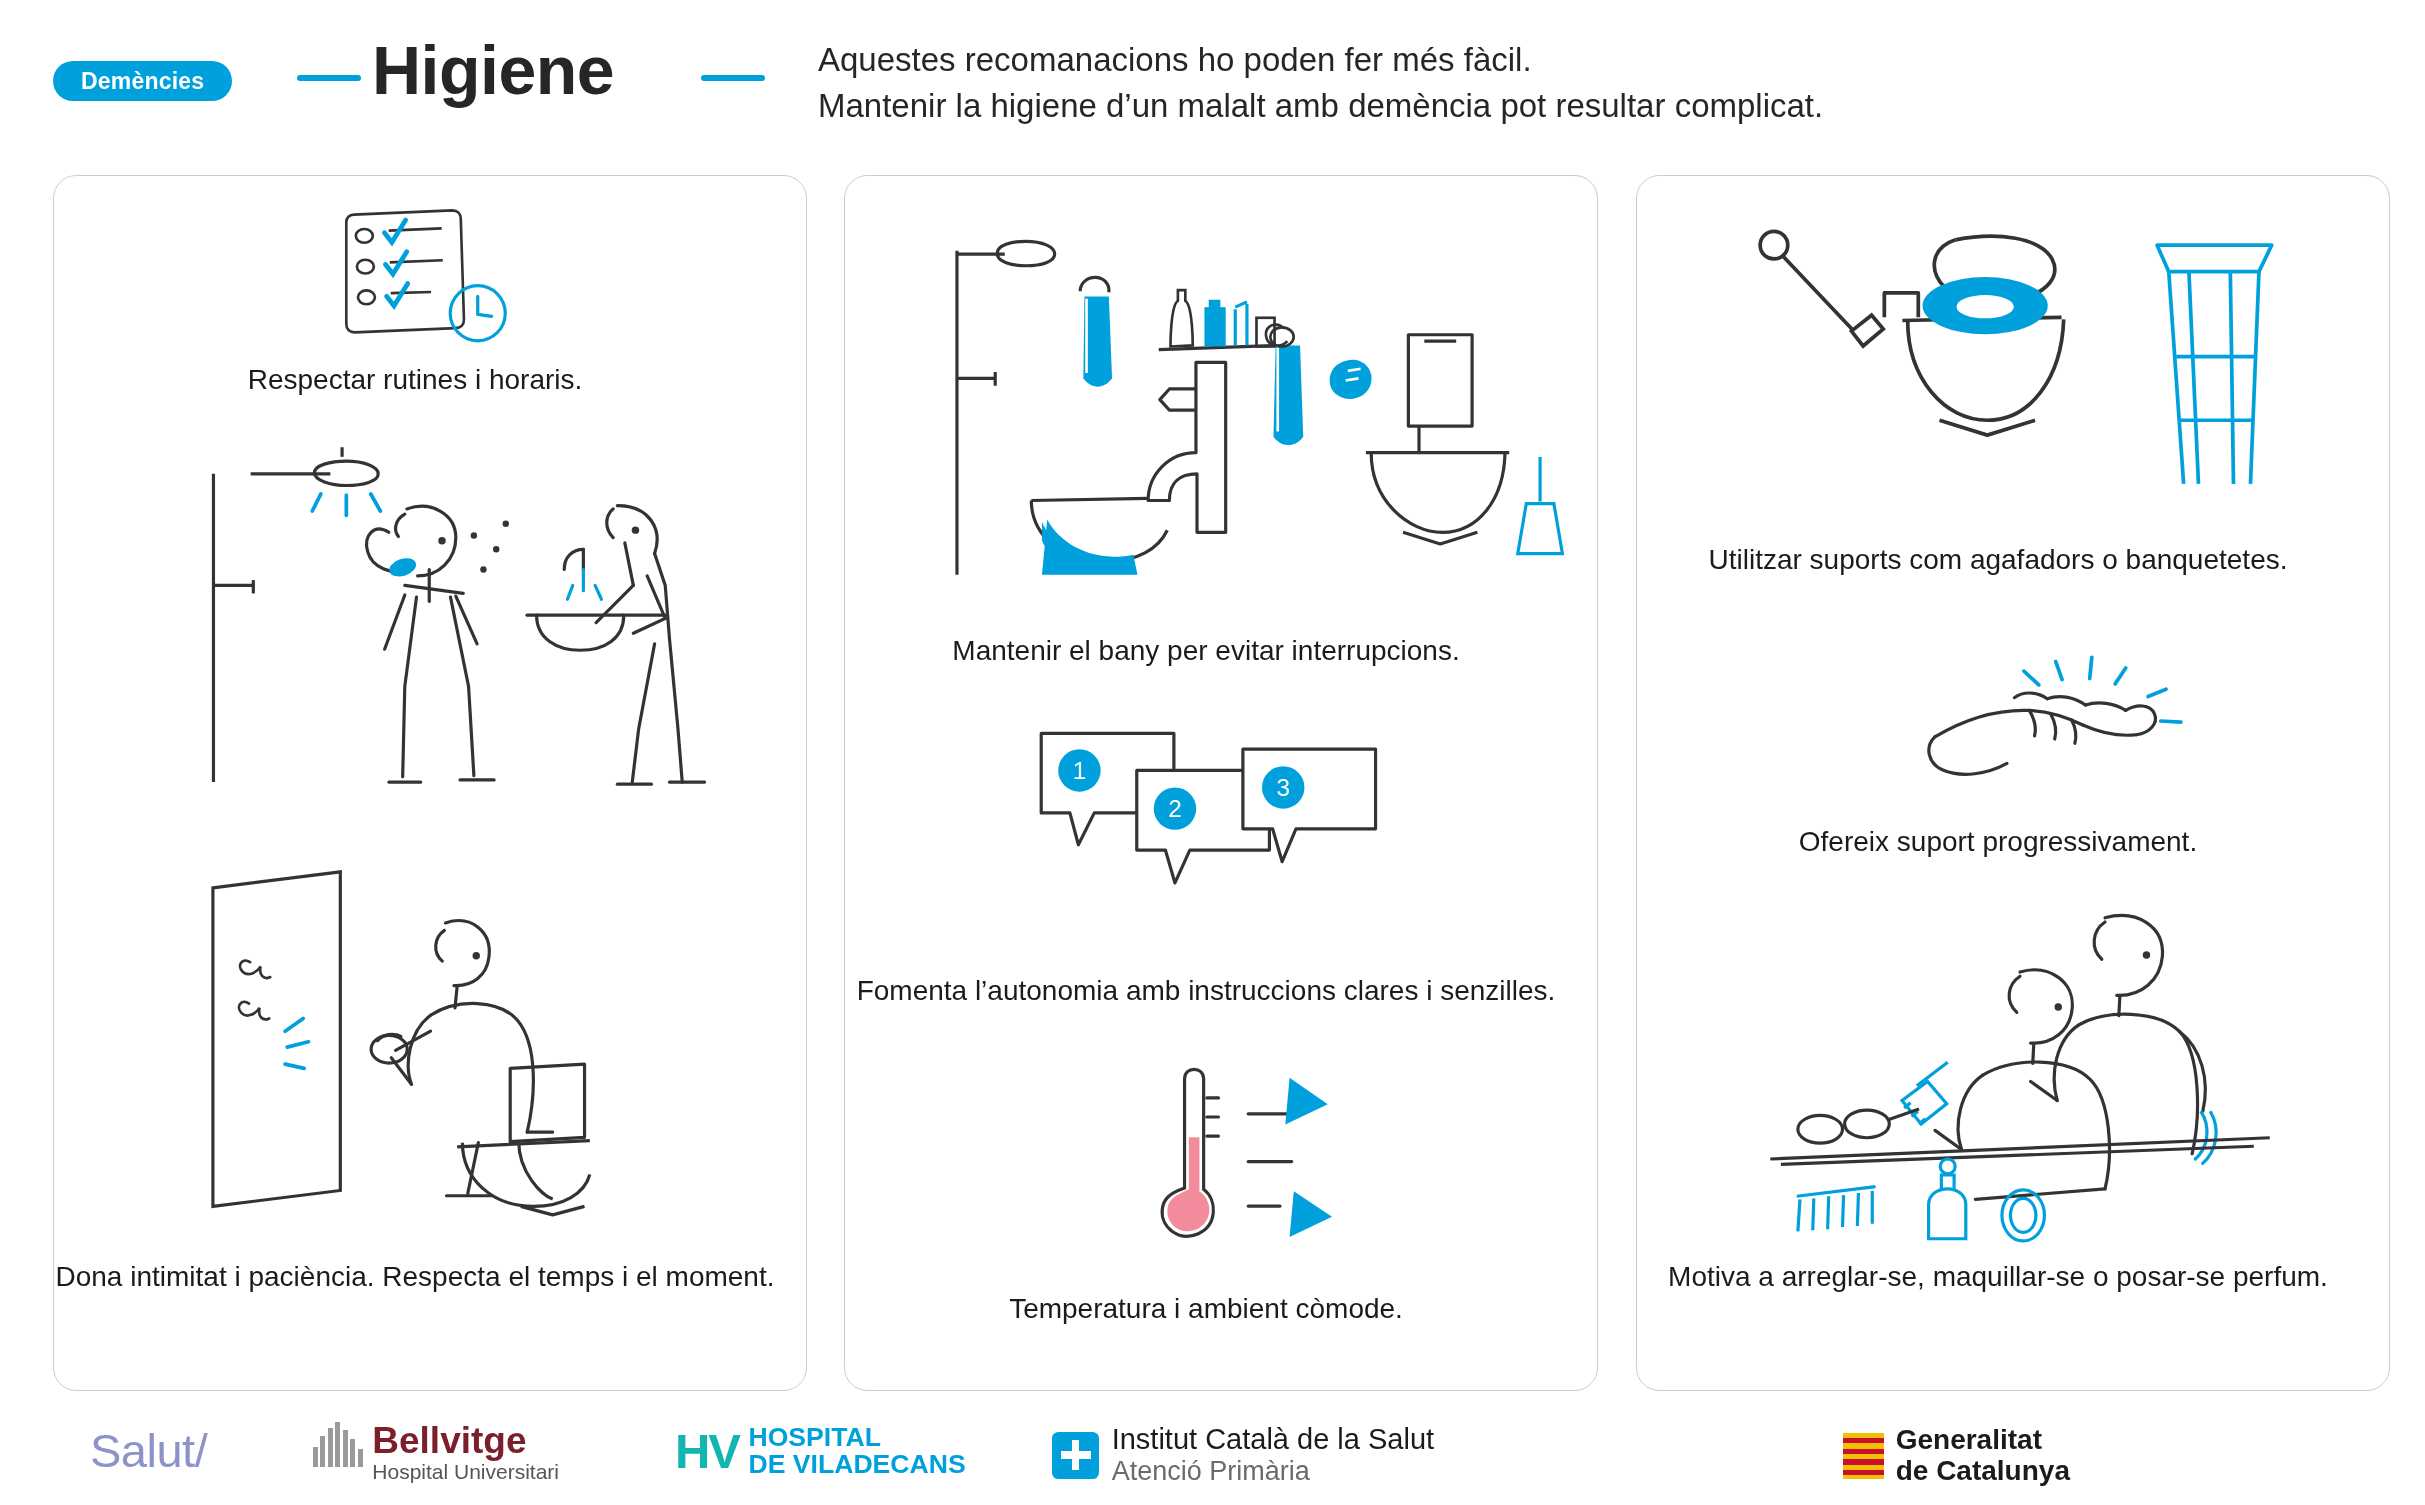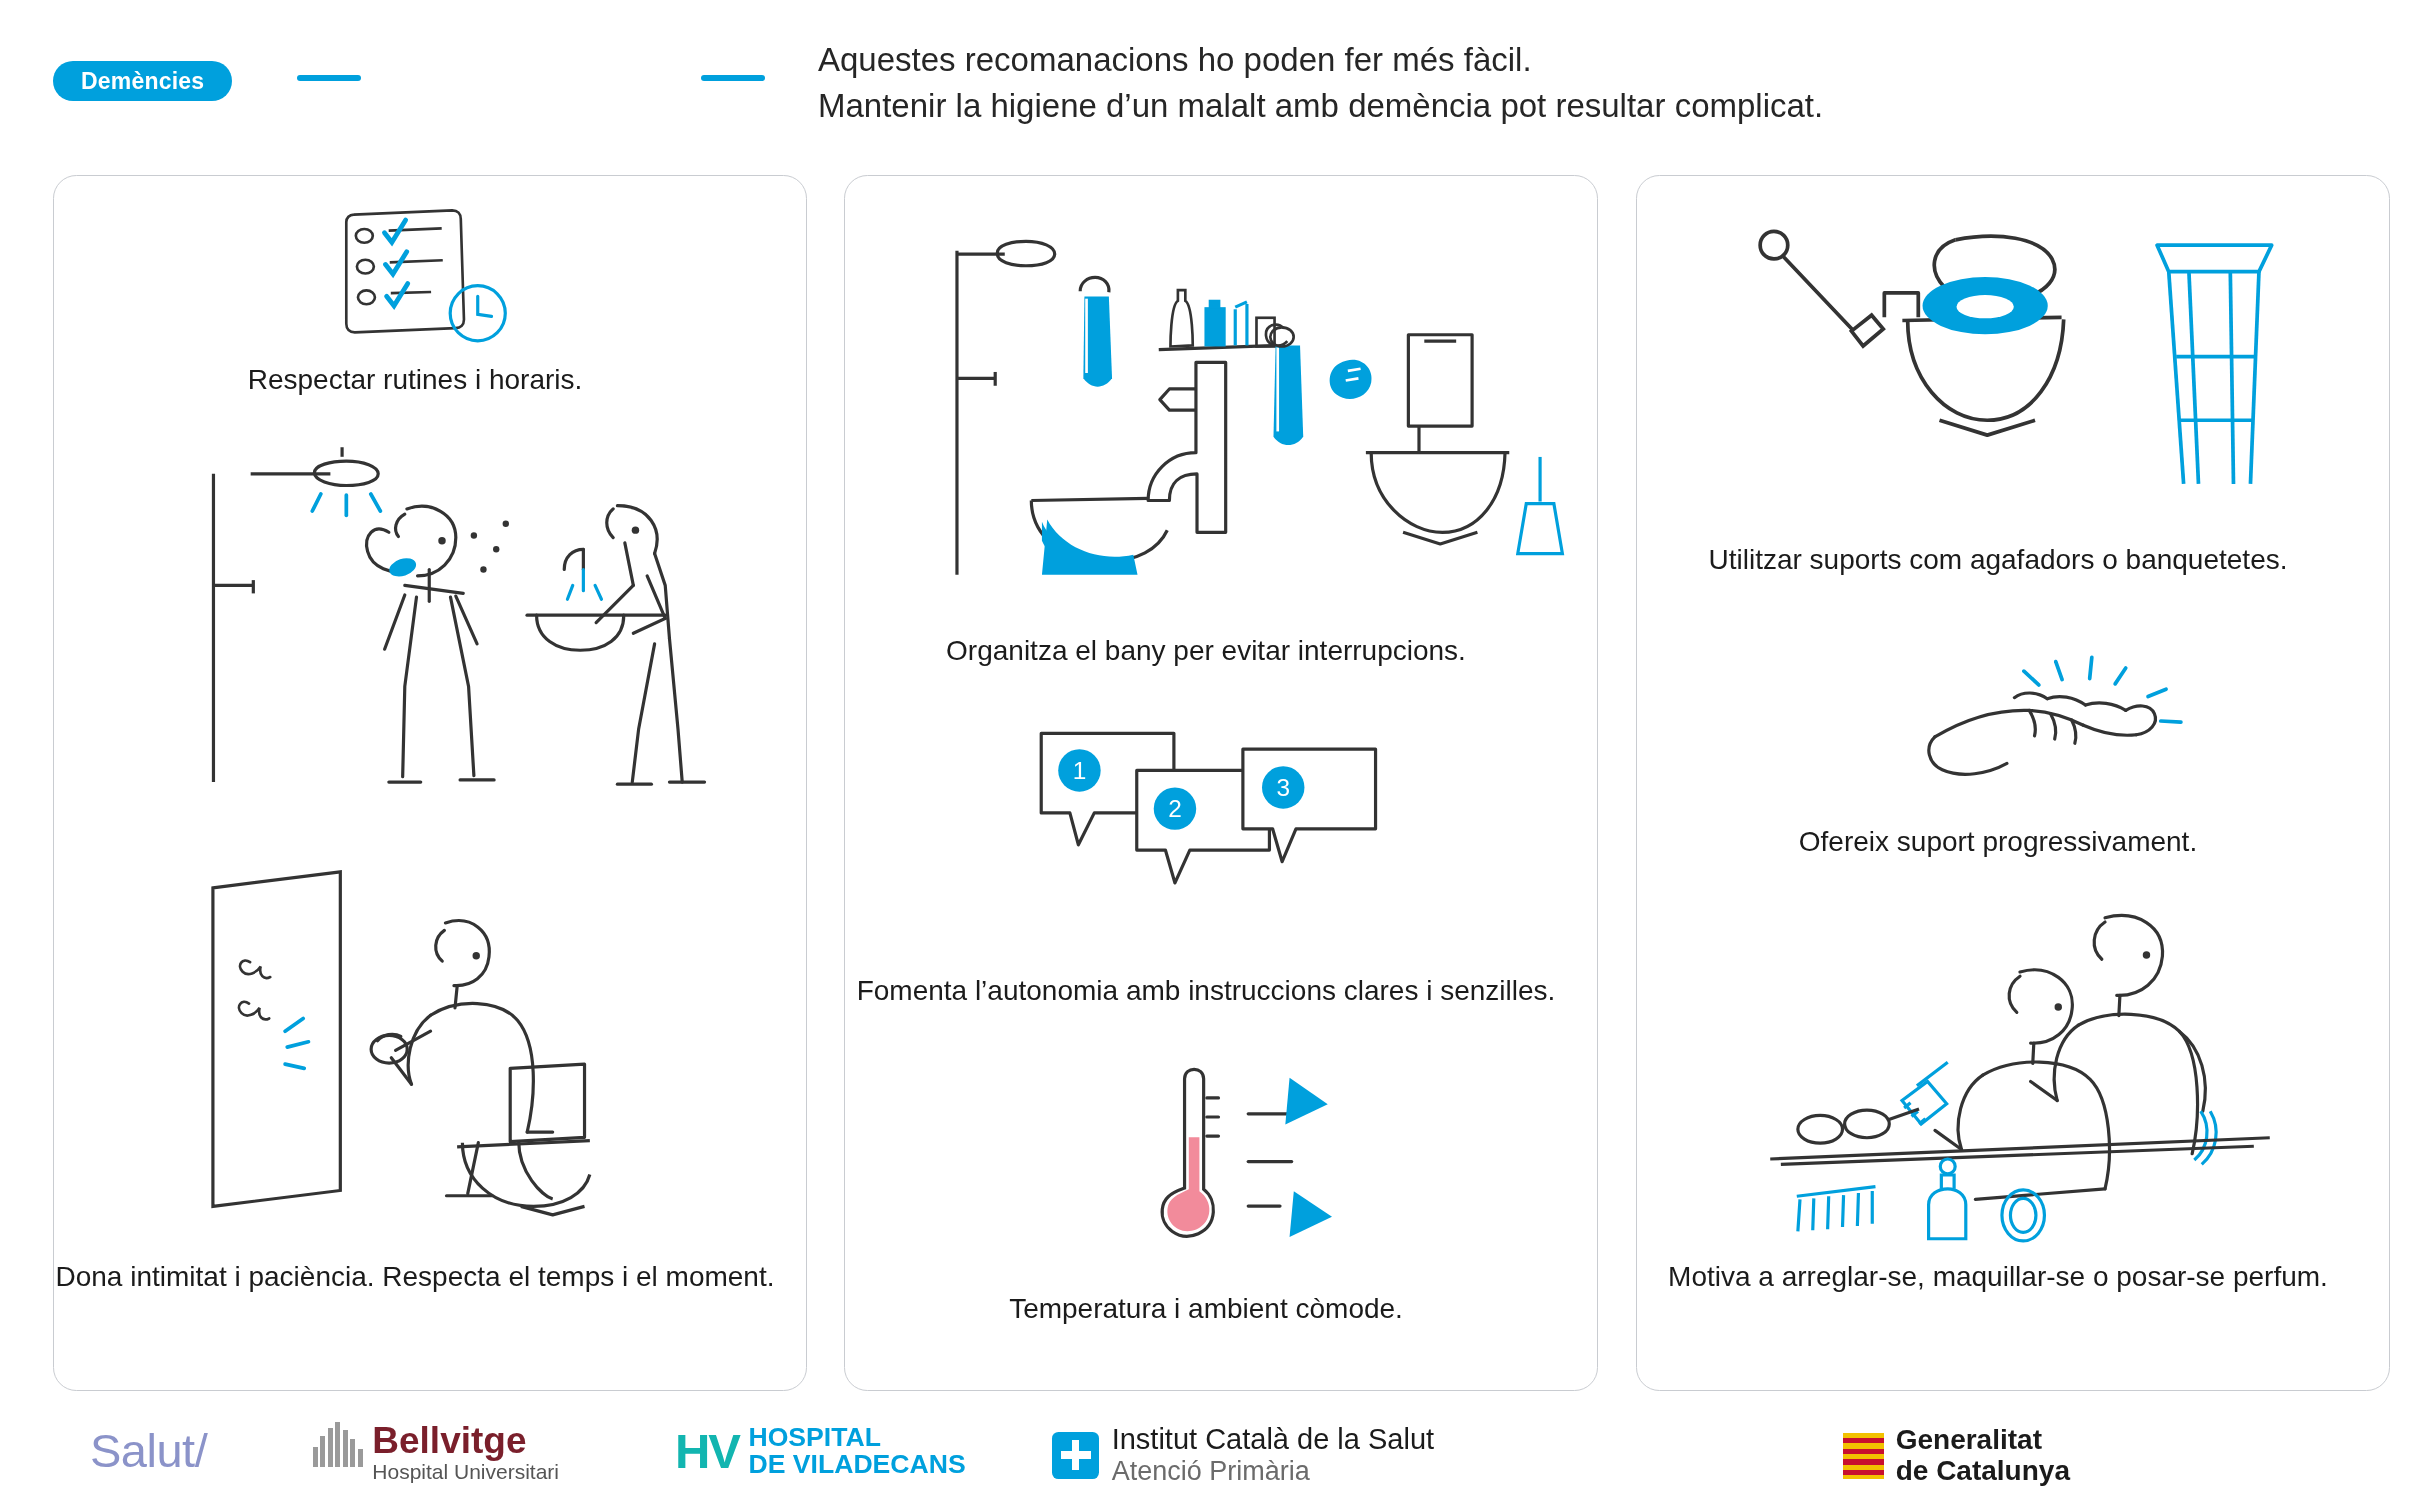--- a/index.html
+++ b/index.html
@@ -81,20 +81,21 @@
   .gen-text div { font-size:28px; font-weight:bold; color:#1b1b1b; line-height:1.1; }
 </style>
 </head>
 <body>
 
 <div class="header">
   <div class="tag">
     <span>Demències</span>
   </div>
   <div class="dash-left"></div>
+  <div class="title">Higiene</div>
   <div class="dash-right"></div>
   <div class="lede">
     <div>Aquestes recomanacions ho poden fer més fàcil.</div>
     <div>Mantenir la higiene d’un malalt amb demència pot resultar complicat.</div>
   </div>
 </div>
 
 <div class="panel" id="panel-1">
 
   <div class="art" style="left:255px; top:26.6px;">
@@ -294,21 +295,21 @@
         <path d="M1000 620 L1070 642 L1140 620"></path>
         <path d="M1040 260 L1100 260"></path>
       </g>
 
       <g fill="none" stroke="#00a0dd" stroke-width="6">
         <path d="M1258 478 L1258 562"></path>
         <path d="M1216 660 L1300 660 L1284 566 L1232 566 Z"></path>
       </g>
     </svg>
   </div>
-  <div class="cap" style="top:457px;">Organitza el bany per evitar interrupcions.</div>
+  <div class="cap" style="top:457px;">Mantenir el bany per evitar interrupcions.</div>
 
   <div class="art" style="left:175px; top:536px;">
     <svg width="467" height="223" viewBox="0 0 880 420">
       <g fill="#fff" stroke="#333" stroke-width="6" stroke-linejoin="round">
         <path d="M40 40 L290 40 L290 190 L140 190 L110 250 L94 190 L40 190 Z" rx="20"></path>
         <path d="M220 110 L470 110 L470 260 L320 260 L292 322 L274 260 L220 260 Z"></path>
         <path d="M420 70 L670 70 L670 220 L520 220 L494 282 L476 220 L420 220 Z"></path>
       </g>
       <circle cx="112" cy="110" r="40" fill="#00a0dd"></circle>
       <text x="112" y="126" text-anchor="middle" font-family="Liberation Sans, sans-serif" font-size="46" fill="#fff">1</text>

